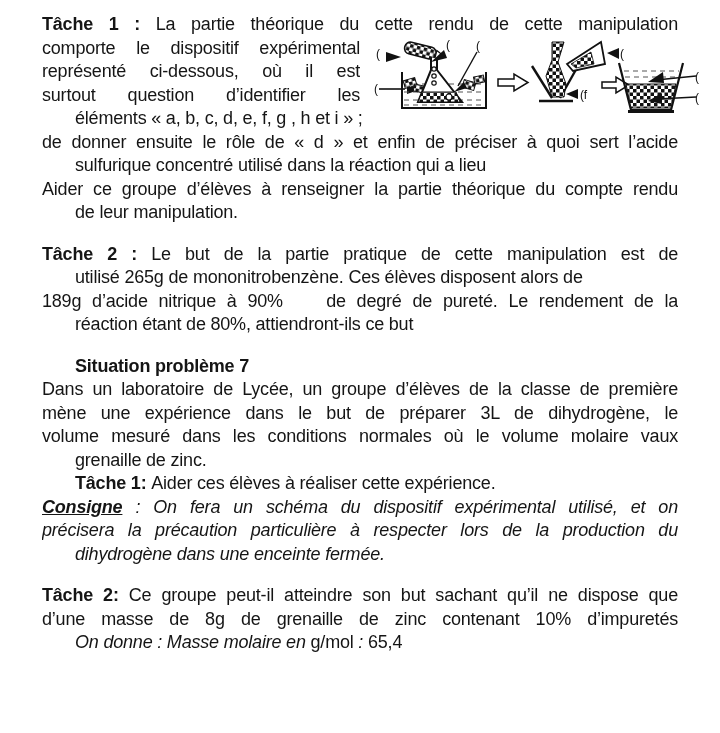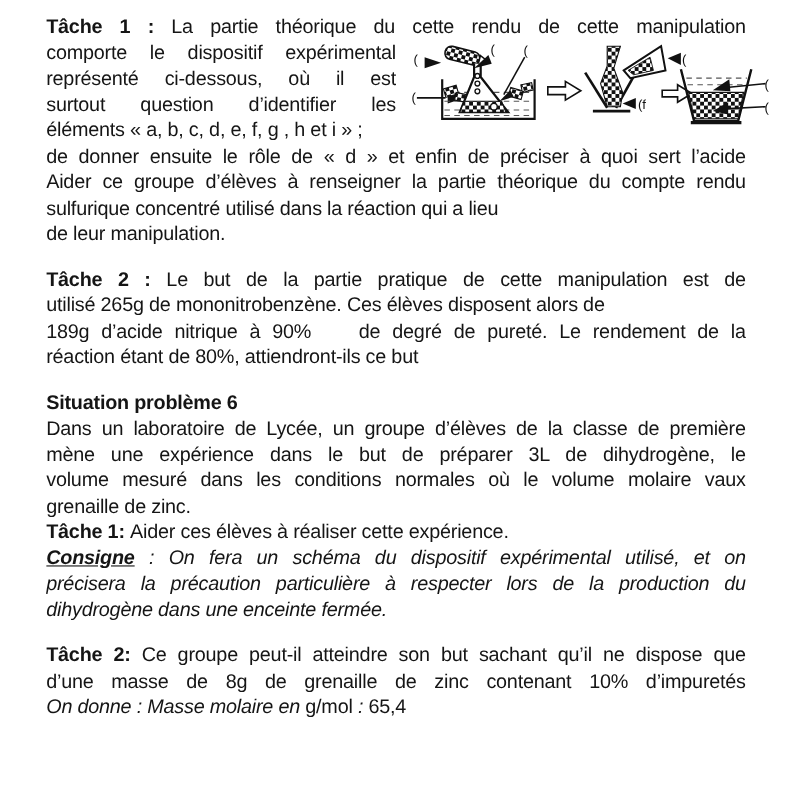--- a/index.html
+++ b/index.html
@@ -8,21 +8,21 @@
     width:720px;height:733px;
     box-sizing:border-box;
     padding:13px 42px 0 42px;
     background:#ffffff;color:#151515;
     font-family:"Liberation Sans","DejaVu Sans",sans-serif;
     font-size:18px;letter-spacing:-0.2px;
     overflow:hidden;
   }
   .line{line-height:23.5px;height:23.5px;overflow:hidden;text-align:justify;}
   .j{text-align:justify;text-align-last:justify;}
-  .nj{text-align:left;text-align-last:left;}
+  .nj{text-align:left;text-align-last:left;margin-left:33px;}
   .narrow{width:318px;}
   .gap{height:18px;}
   .b{font-weight:bold;}
   .head{font-weight:bold;}
   .i{font-style:italic;}
   .ihead{font-weight:bold;font-style:italic;text-decoration:underline;}
   sub.v0{font-size:11px;line-height:0;}
   .figure{position:absolute;left:374px;top:40px;width:332px;height:84px;}
   .flabel{font-size:12px;fill:#111;font-family:"Liberation Sans",sans-serif;}
   svg .ln{stroke:#111;fill:none;}
@@ -122,34 +122,34 @@
       <text class="flabel" x="321" y="62">(</text>
     </g>
   </svg>
 
   <div class="line j"><span class="head">Tâche 1</span><span class="b"> : </span><span>La partie théorique du cette rendu de cette manipulation</span></div>
   <div class="line j narrow">comporte le dispositif expérimental</div>
   <div class="line j narrow">représenté ci-dessous, où il est</div>
   <div class="line j narrow">surtout question d’identifier les</div>
   <div class="line nj narrow">éléments « a, b, c, d, e, f, g , h et i » ;</div>
   <div class="line j">de donner ensuite le rôle de « d » et enfin de préciser à quoi sert l’acide</div>
+  <div class="line nj">sulfurique concentré utilisé dans la réaction qui a lieu</div>
   <div class="line j">Aider ce groupe d’élèves à renseigner la partie théorique du compte rendu</div>
-  <div class="line nj">sulfurique concentré utilisé dans la réaction qui a lieu</div>
   <div class="line nj">de leur manipulation.</div>
 
   <div class="gap"></div>
 
   <div class="line j"><span class="head">Tâche 2</span><span class="b"> : </span><span>Le but de la partie pratique de cette manipulation est de</span></div>
   <div class="line nj">utilisé 265g de mononitrobenzène. Ces élèves disposent alors de</div>
   <div class="line j">189g d’acide nitrique à 90%&nbsp;&nbsp;&nbsp; de degré de pureté. Le rendement de la</div>
   <div class="line nj">réaction étant de 80%, attiendront-ils ce but</div>
 
   <div class="gap"></div>
 
-  <div class="line nj"><span class="head">Situation problème 6</span></div>
+  <div class="line nj"><span class="head">Situation problème 7</span></div>
   <div class="line j">Dans un laboratoire de Lycée, un groupe d’élèves de la classe de première</div>
   <div class="line j">mène une expérience dans le but de préparer 3L de dihydrogène, le</div>
   <div class="line j">volume mesuré dans les conditions normales où le volume molaire vaux</div>
   <div class="line nj">grenaille de zinc.</div>
   <div class="line nj"><span class="head">Tâche 1</span><span class="b">: </span><span>Aider ces élèves à réaliser cette expérience.</span></div>
   <div class="line j i"><span class="ihead">Consigne</span><span> : </span><span>On fera un schéma du dispositif expérimental utilisé, et on</span></div>
   <div class="line j i">précisera la précaution particulière à respecter lors de la production du</div>
   <div class="line nj i">dihydrogène dans une enceinte fermée.</div>
 
   <div class="gap"></div>

